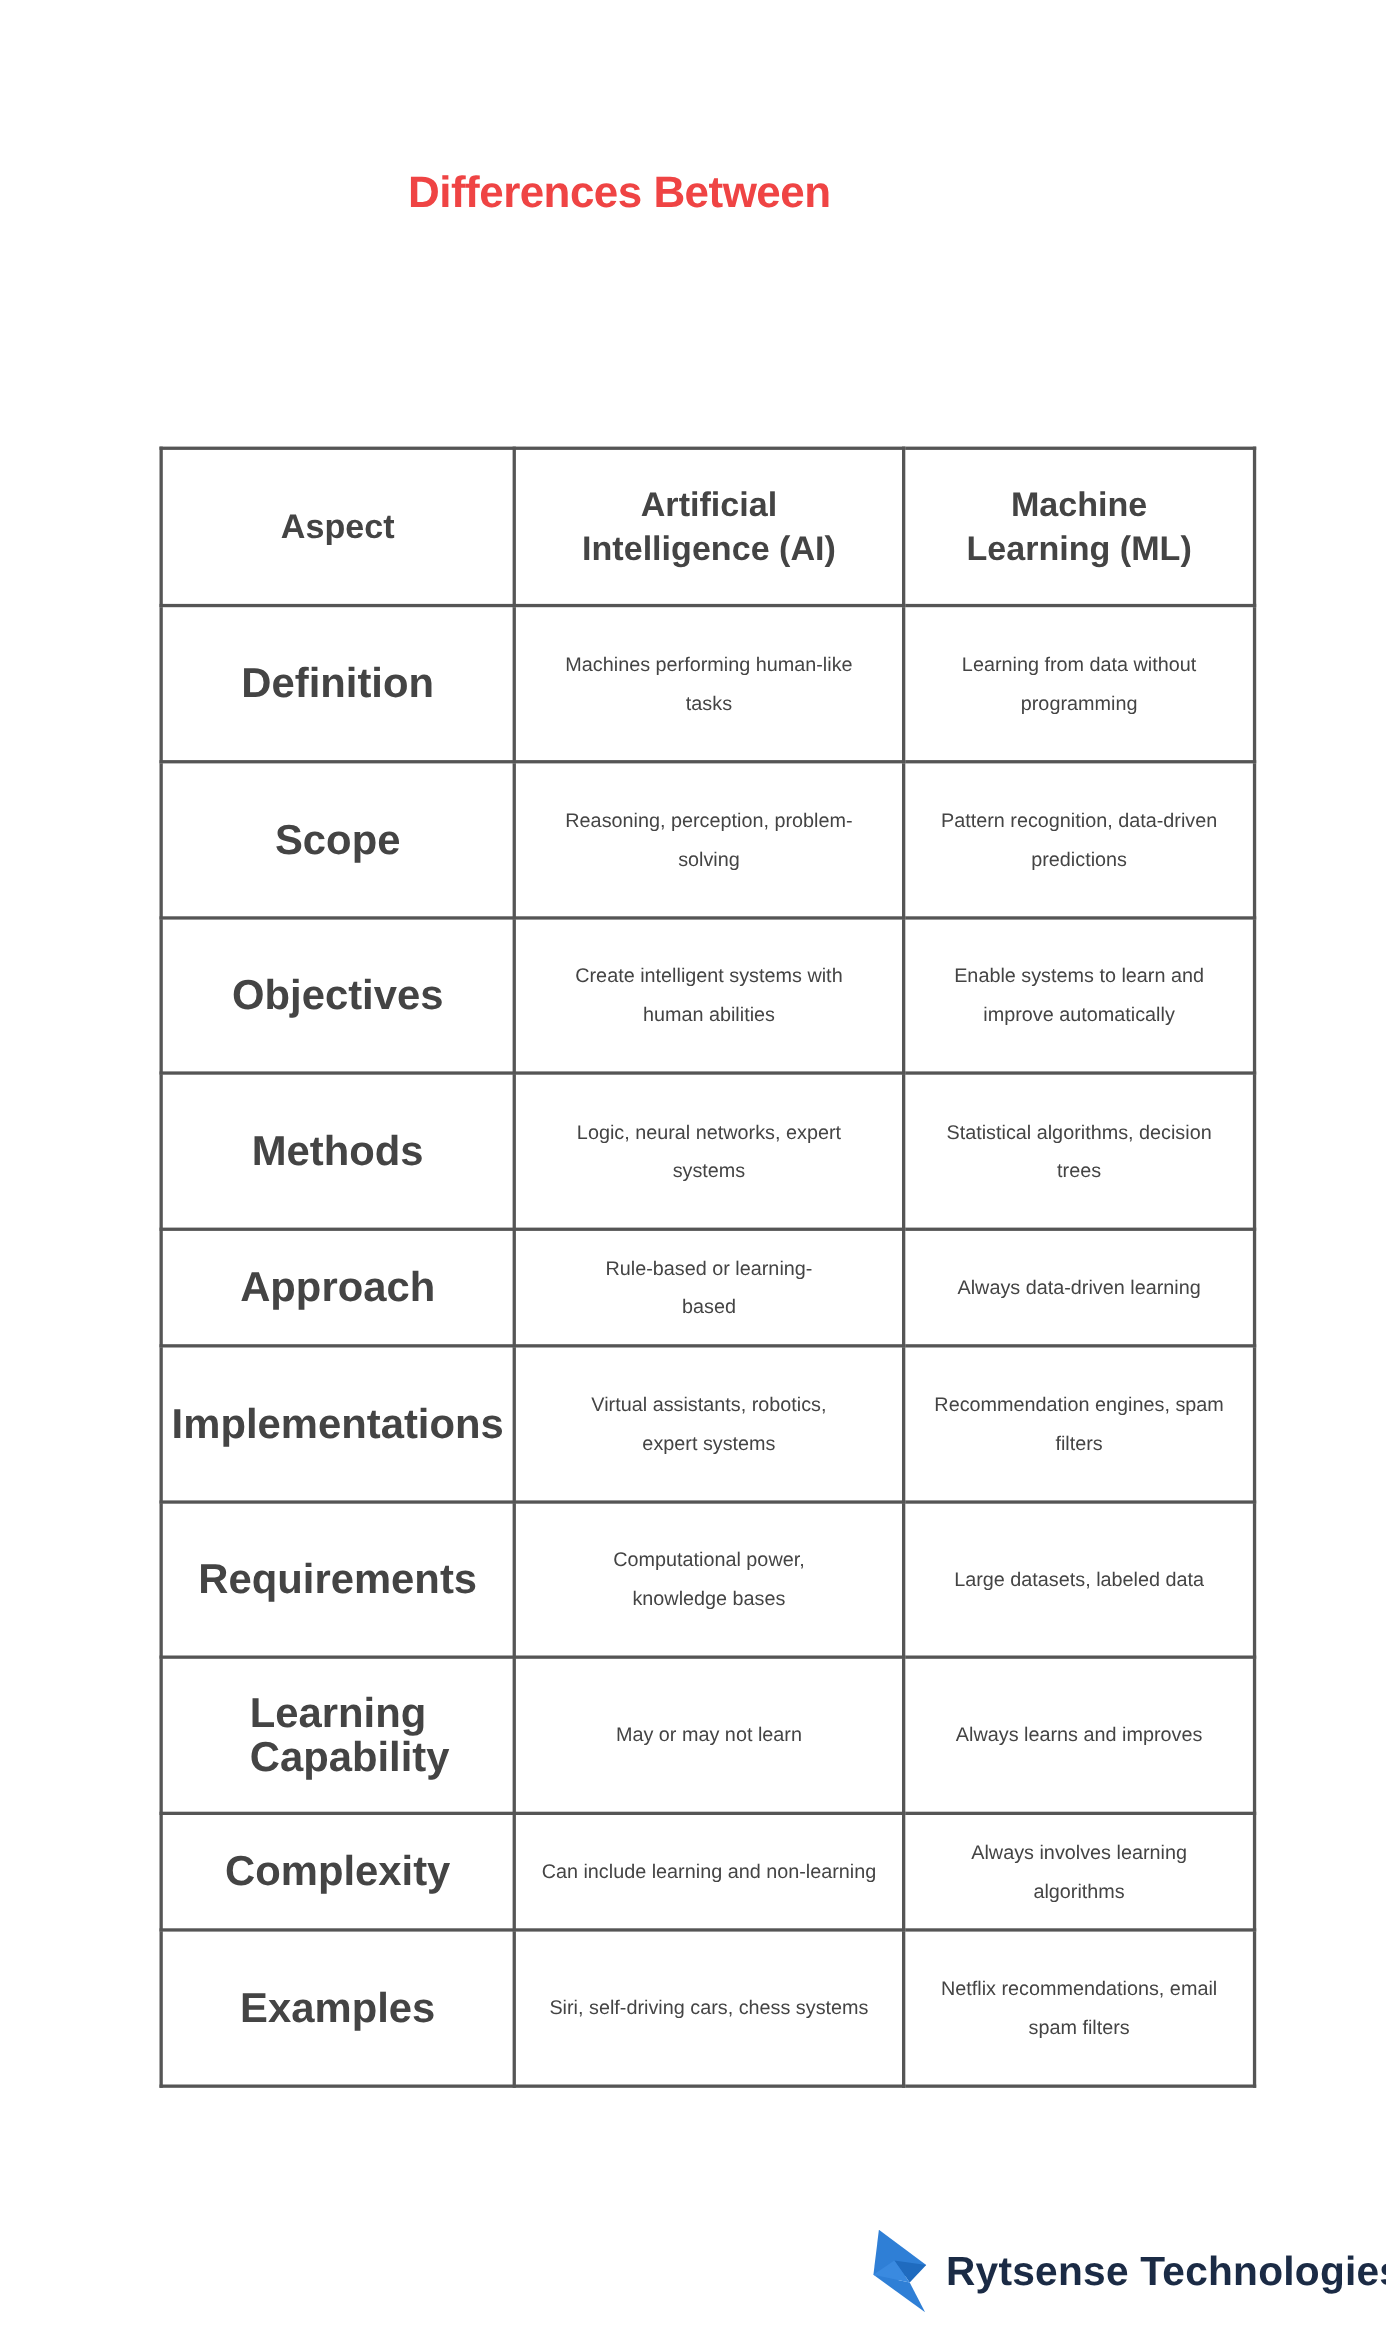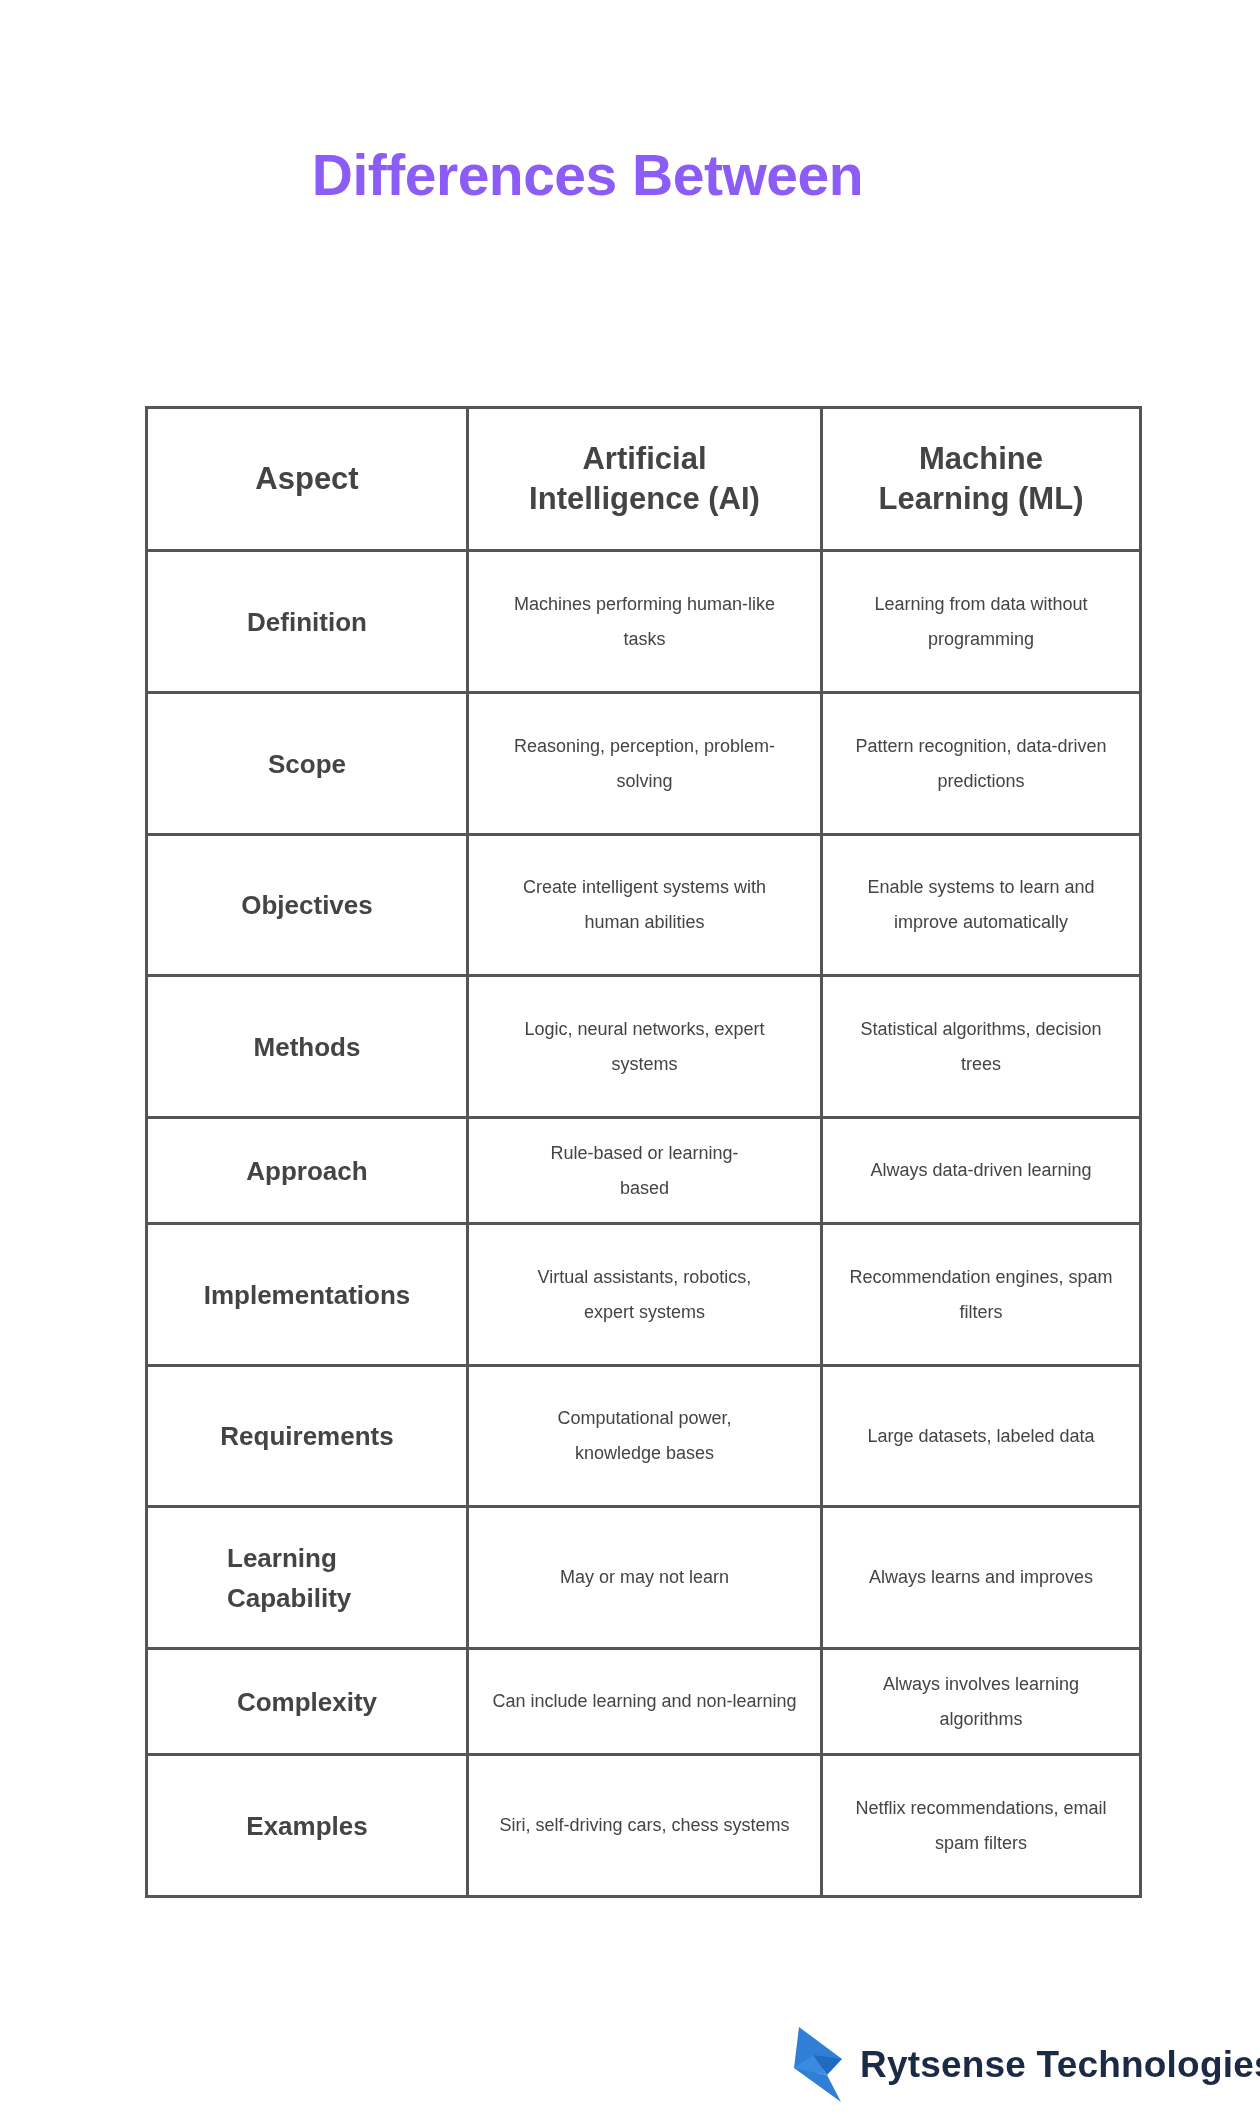--- a/index.html
+++ b/index.html
@@ -1,26 +1,26 @@
 <!DOCTYPE html>
 <html><head>
 <meta charset="utf-8">
 <style>
   html, body { margin: 0; padding: 0; background: #ffffff; }
   body { width: 1260px; height: 2124px; position: relative; overflow: hidden;
          font-family: "Liberation Sans", "DejaVu Sans", sans-serif; color: #444444; }
-  .title { position: absolute; left: 263px; top: 140px; width: 600px; text-align: right;
-           font-weight: bold; font-size: 57px; line-height: 70px; color: #8b5cf6; letter-spacing: -0.5px; }
+  .title { position: absolute; left: 263px; top: 140px; width: 600px; text-align: center;
+           font-weight: bold; font-size: 40px; line-height: 70px; color: #ef4444; letter-spacing: -0.5px; }
   .title div { display: block; }
   .table { position: absolute; left: 122px; top: 406px; width: 994px;
            border-collapse: collapse; table-layout: fixed; margin-left: 23px; }
   .table td, .table th { border: 3px solid #555555; text-align: center; vertical-align: middle;
            padding: 0 20px; box-sizing: border-box; }
   .table th { font-weight: bold; font-size: 31px; line-height: 40px; color: #444444; }
-  .table td.aspect { font-weight: bold; font-size: 26px; line-height: 40px; color: #444444; }
+  .table td.aspect { font-weight: bold; font-size: 38px; line-height: 40px; color: #444444; }
   .table td.aspect span { display: inline-block; text-align: left; }
   .table td.val { font-size: 18px; line-height: 35px; color: #444444; padding: 0 28px; }
   .col1 { width: 321px; } .col2 { width: 354px; } .col3 { width: 319px; }
   .logo { position: absolute; left: 790px; top: 2024px; width: 460px; height: 82px; }
   .logo svg { position: absolute; left: 0; top: 0; }
   .logo-text { position: absolute; left: 70px; top: 20px; font-size: 37px; font-weight: bold;
                color: #1b2b45; white-space: nowrap; letter-spacing: 0.2px; }
 </style>
 </head>
 <body>

